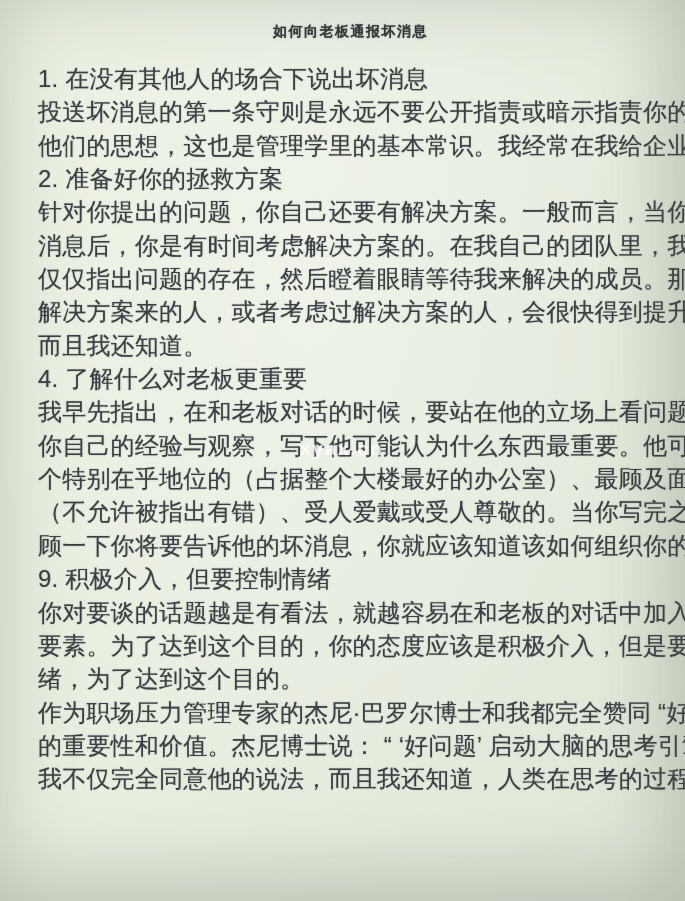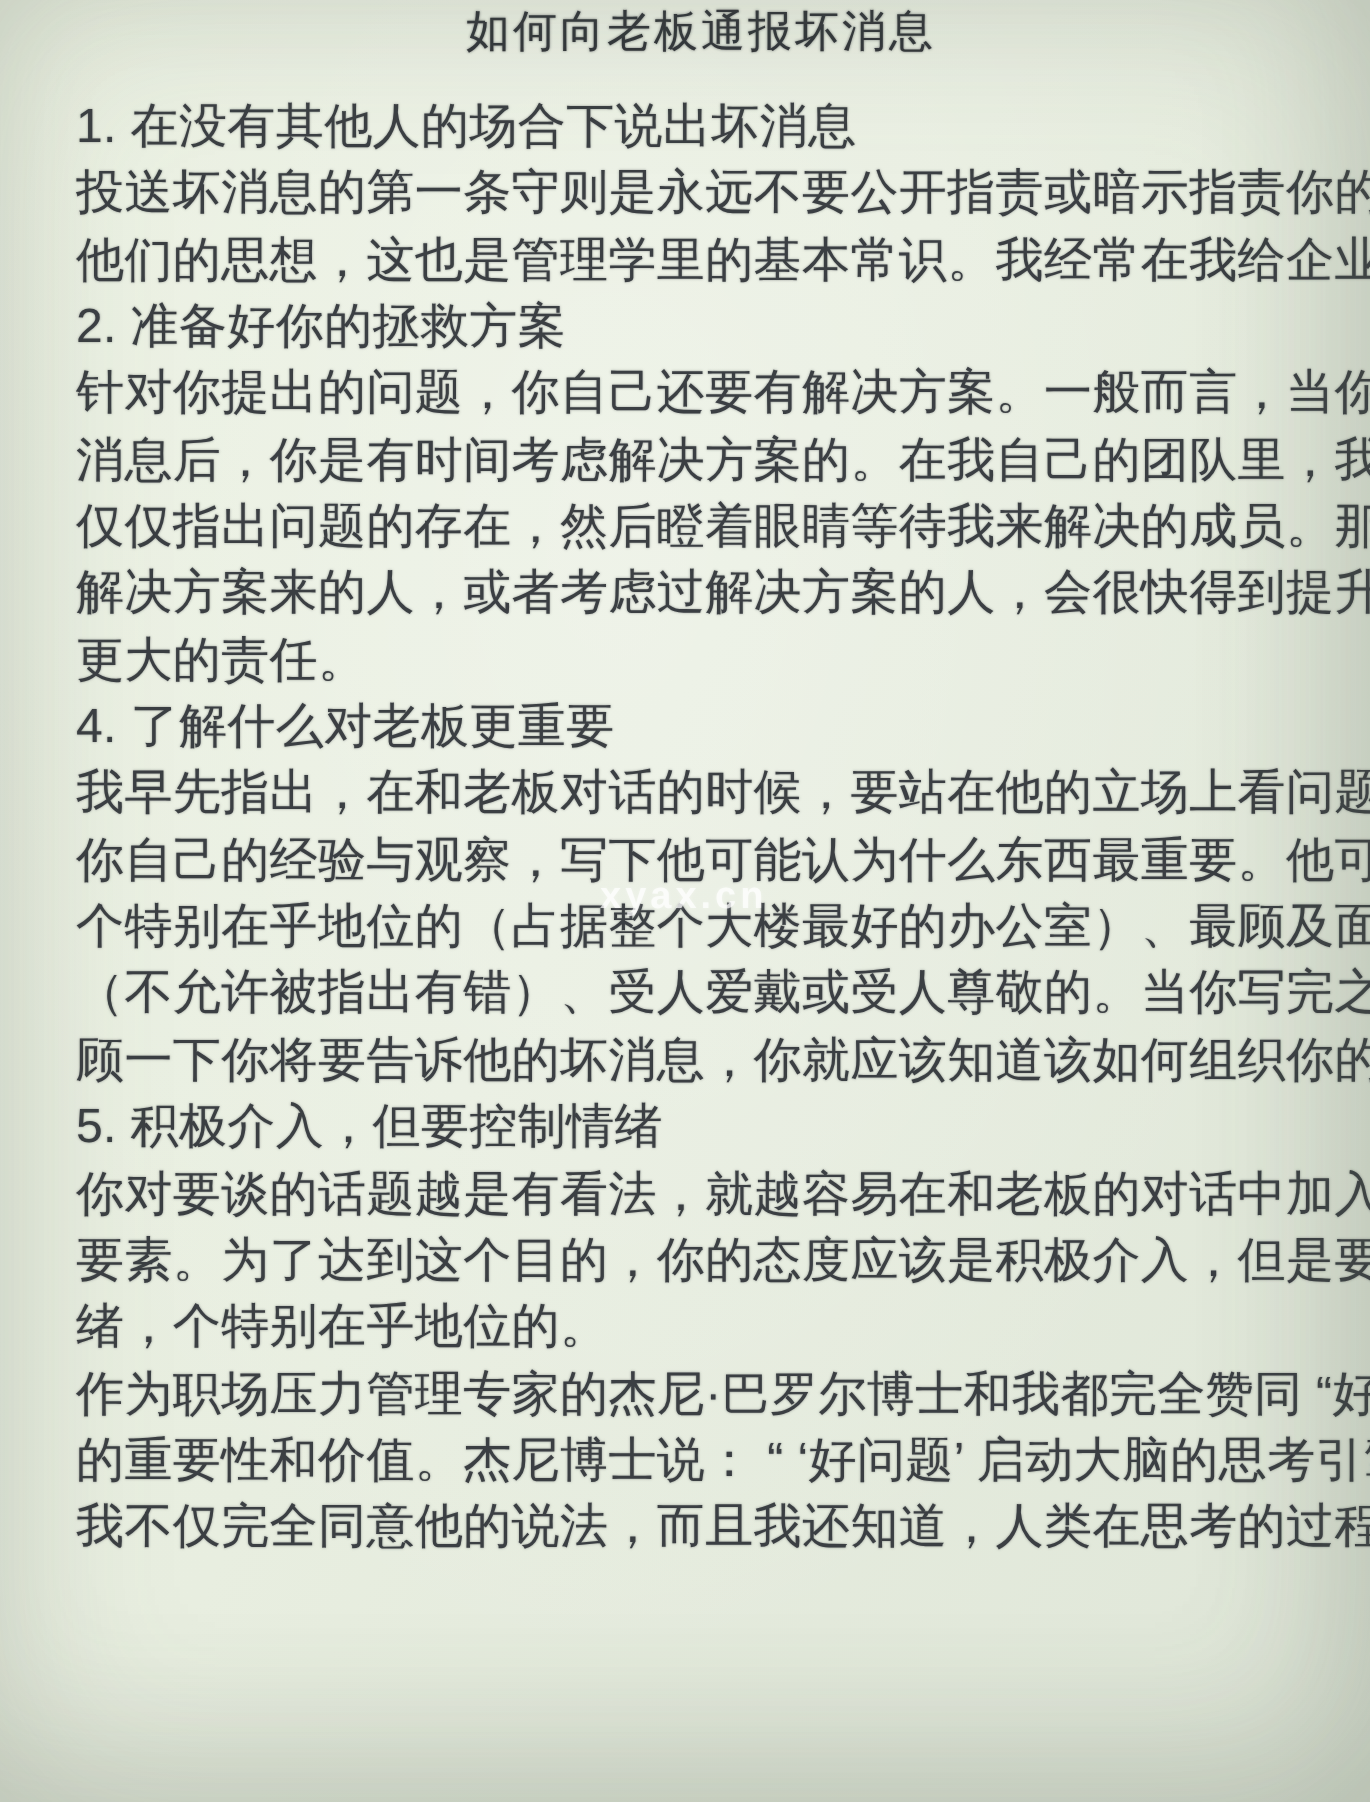--- a/index.html
+++ b/index.html
@@ -29,25 +29,26 @@
   }
   .content {
     position: absolute;
     left: 38px;
     right: 22px;
     top: 0;
     color: #3b3f43;
     text-shadow: 0 0 1.2px rgba(62, 66, 70, 0.55);
   }
   .title {
+    margin-top: 15px;
     height: 47px;
     line-height: 32px;
     text-align: center;
-    font-size: 22px;
-    font-weight: 400;
+    font-size: 14px;
+    font-weight: 700;
     letter-spacing: 1.5px;
     color: #33373b;
     text-shadow: 0 0 1.4px rgba(50, 54, 58, 0.65);
   }
   .lines .line {
     height: 33.35px;
     line-height: 33.35px;
     font-size: 24px;
     letter-spacing: 0.2px;
     white-space: nowrap;
@@ -72,31 +73,31 @@
     <div class="title">如何向老板通报坏消息</div>
     <div class="lines" id="lines">
         <div class="line">1. 在没有其他人的场合下说出坏消息</div>
         <div class="line">投送坏消息的第一条守则是永远不要公开指责或暗示指责你的领导或</div>
         <div class="line">他们的思想，这也是管理学里的基本常识。我经常在我给企业高管的</div>
         <div class="line">2. 准备好你的拯救方案</div>
         <div class="line">针对你提出的问题，你自己还要有解决方案。一般而言，当你得知坏</div>
         <div class="line">消息后，你是有时间考虑解决方案的。在我自己的团队里，我不喜欢</div>
         <div class="line">仅仅指出问题的存在，然后瞪着眼睛等待我来解决的成员。那些带着</div>
         <div class="line">解决方案来的人，或者考虑过解决方案的人，会很快得到提升，担负</div>
-        <div class="line">更大的责任。</div>
+        <div class="line">而且我还知道。</div>
         <div class="line">4. 了解什么对老板更重要</div>
         <div class="line">我早先指出，在和老板对话的时候，要站在他的立场上看问题。根据</div>
         <div class="line">你自己的经验与观察，写下他可能认为什么东西最重要。他可能是一</div>
         <div class="line">个特别在乎地位的（占据整个大楼最好的办公室）、最顾及面子的</div>
         <div class="line">（不允许被指出有错）、受人爱戴或受人尊敬的。当你写完之后，回</div>
         <div class="line">顾一下你将要告诉他的坏消息，你就应该知道该如何组织你的语言，</div>
-        <div class="line">5. 积极介入，但要控制情绪</div>
+        <div class="line">9. 积极介入，但要控制情绪</div>
         <div class="line">你对要谈的话题越是有看法，就越容易在和老板的对话中加入情绪的</div>
         <div class="line">要素。为了达到这个目的，你的态度应该是积极介入，但是要控制情</div>
-        <div class="line">绪，个特别在乎地位的。</div>
+        <div class="line">绪，为了达到这个目的。</div>
         <div class="line">作为职场压力管理专家的杰尼·巴罗尔博士和我都完全赞同 “好问题”</div>
         <div class="line">的重要性和价值。杰尼博士说： “ ‘好问题’ 启动大脑的思考引擎。”</div>
         <div class="line">我不仅完全同意他的说法，而且我还知道，人类在思考的过程当中，</div>
       </div>
   </div>
   <div class="watermark">xyax.cn</div>
   <div class="vignette"></div>
 </div>
 
 </body></html>

